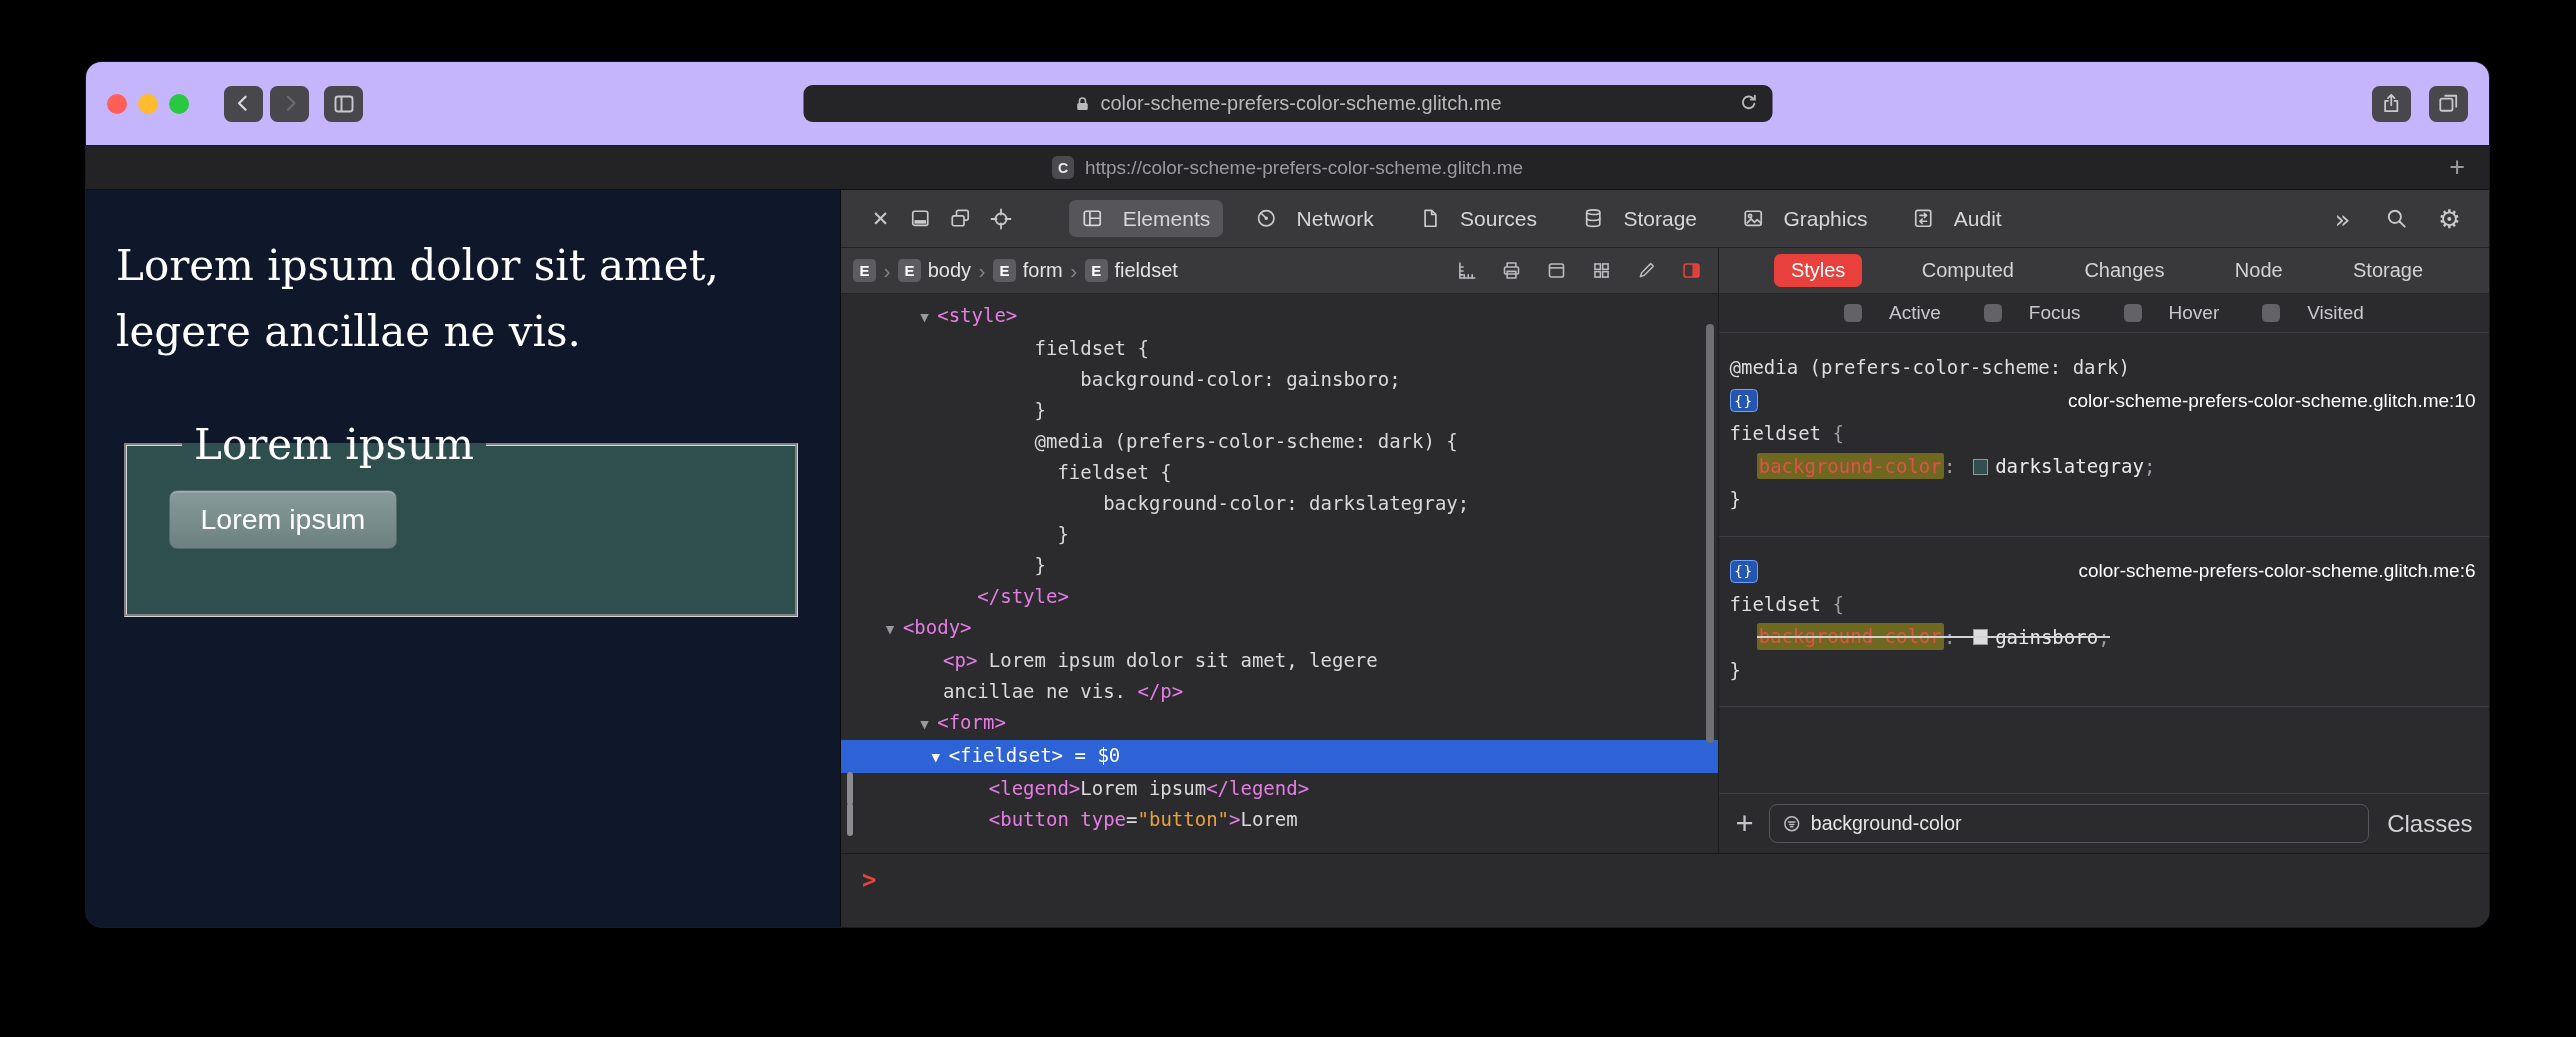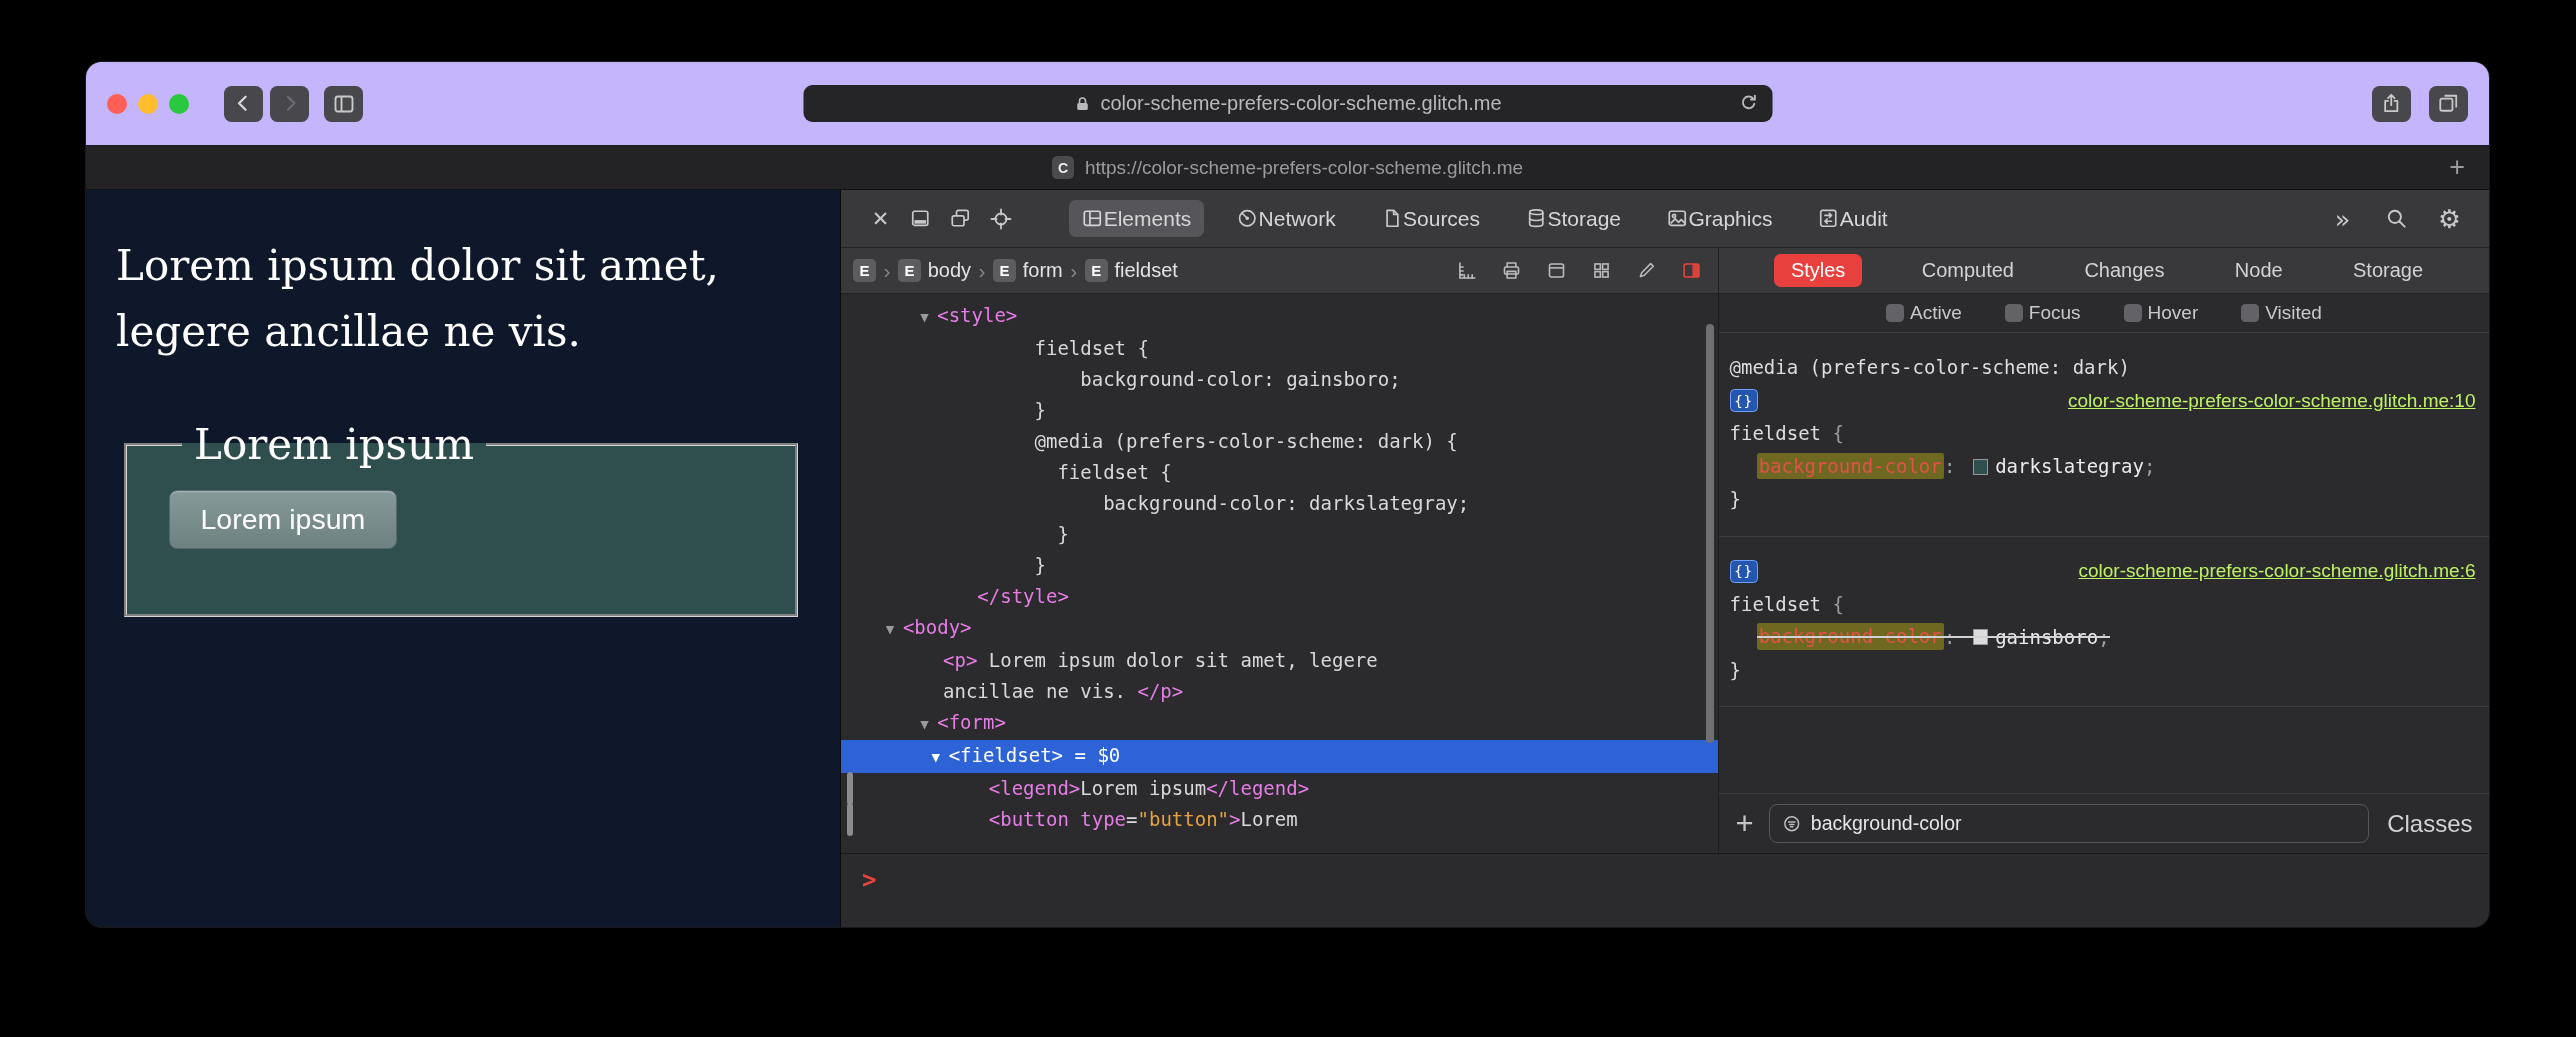--- a/index.html
+++ b/index.html
@@ -44,21 +44,21 @@
 
   
   .devtools{flex:1;background:#2b2b2e;border-left:1.5px solid #0a0a0a;display:flex;flex-direction:column;min-width:0}
   svg{display:block}
 
   .dt-toolbar{height:58px;background:#39393c;display:flex;align-items:center;padding:0 19.5px;border-bottom:0.7px solid #232326;
     color:#d4d4d6;font-size:21px;flex:none}
   .dt-tool{width:40px;height:40px;display:flex;align-items:center;justify-content:center;background:none;border:none;color:#c9c9cc}
   .glyph{font-size:21px;color:#c9c9cc;font-family:"DejaVu Sans",sans-serif}
   .dt-tabs{display:flex;align-items:center;margin-left:48px}
-  .dt-tab{display:flex;align-items:flex-start;gap:0;padding:6.7px 12.7px;border-radius:6.7px;margin-right:19.5px;background:none;border:none;
+  .dt-tab{display:flex;align-items:flex-start;gap:19px;padding:6.7px 12.7px;border-radius:6.7px;margin-right:19.5px;background:none;border:none;
     color:#d6d6d8;font-size:21px;font-family:"Liberation Sans",sans-serif}
   .dt-tab.selected{background:#55555a}
   .dt-right{margin-left:auto;display:flex;align-items:center;gap:13.5px}
 
   .dt-navrow{height:46px;background:#39393c;border-bottom:0.7px solid #232326;display:flex;align-items:stretch;flex:none}
   .crumb-section{width:878px;flex:none;display:flex;align-items:center;padding:0 10.5px;border-right:1.5px solid #1d1d20}
   .crumbs{display:flex;align-items:center;font-size:20px;color:#e3e3e5}
   .crumb{display:flex;align-items:center;gap:6.7px;background:none;border:none;color:#e3e3e5;font-size:20px;padding:0 1.5px}
   .chip{width:23px;height:23px;border-radius:4.5px;background:#5c5c61;color:#fff;font-size:15px;font-weight:bold;
     display:flex;align-items:center;justify-content:center}
@@ -86,30 +86,30 @@
   .seg-css{color:#d9d9db}
   .seg-text{color:#d9d9db}
   .dom-line.gutter::before{content:"";position:absolute;left:6px;top:-0.7px;bottom:-0.7px;width:6px;border-radius:3.7px;background:#8b8b90}
   .scrollthumb{position:absolute;right:4.5px;top:30px;width:7.5px;height:419px;border-radius:4.5px;background:#6e6e73}
 
   
   .styles-panel{flex:1;display:flex;flex-direction:column;min-width:0;font-family:"DejaVu Sans Mono","Liberation Mono",monospace;
     font-size:19px;color:#dddde0}
   .pseudo-row{height:39px;flex:none;display:flex;align-items:center;justify-content:center;gap:43px;border-bottom:0.7px solid #404044;
     font-family:"Liberation Sans",sans-serif;font-size:19px;color:#c9c9cd}
-  .pseudo-item{display:flex;align-items:center;gap:6px}
+  .pseudo-item{display:flex;align-items:center;gap:27px}
   .cb{width:18px;height:18px;border-radius:4.5px;background:#626267;display:inline-block}
   .rules{flex:1;overflow:hidden}
   .rule{padding:18px 13.5px 19.5px 10.5px;border-bottom:0.7px solid #3f3f43}
   .mono-line{white-space:pre-wrap;line-height:33px}
   .media-line:empty{display:none}
   .origin-line{display:flex;align-items:center;justify-content:space-between;height:33px}
   .curly{width:28px;height:23px;border:1.5px solid #6ea0ff;background:#2456b0;color:#fff;font-size:14.2px;border-radius:4.5px;
     display:flex;align-items:center;justify-content:center;letter-spacing:0.7px}
-  .srclink{color:#bef264;text-decoration:underline;font-family:"Liberation Sans",sans-serif;font-size:19px;background:none;border:none}
+  .srclink{color:#ffffff;font-family:"Liberation Sans",sans-serif;font-size:19px;background:none;border:none}
   .decl{padding-left:27px}
   .strikewrap{position:relative;display:inline-block}
   .struck .strikewrap::after{content:"";position:absolute;left:0;right:0;top:15.7px;height:2.2px;background:#d2d2d4}
   .prop-hl{background:#6e6820;color:#e0524a;padding:2.2px 2.2px;border-radius:2.2px}
   .punct{color:#9d9da2}
   .val{color:#eaeaec}
   .swatch{display:inline-block;width:15.7px;height:15.7px;border:1.5px solid #97979b;margin:0 6.7px 0 6px;vertical-align:-1.5px}
   .styles-bottom{height:60px;flex:none;border-top:0.7px solid #404044;display:flex;align-items:center;padding:0 16.5px;gap:15px;
     font-family:"Liberation Sans",sans-serif}
   .addprop{font-size:31px;color:#c4c4c8;font-weight:300;background:none;border:none;line-height:1}

